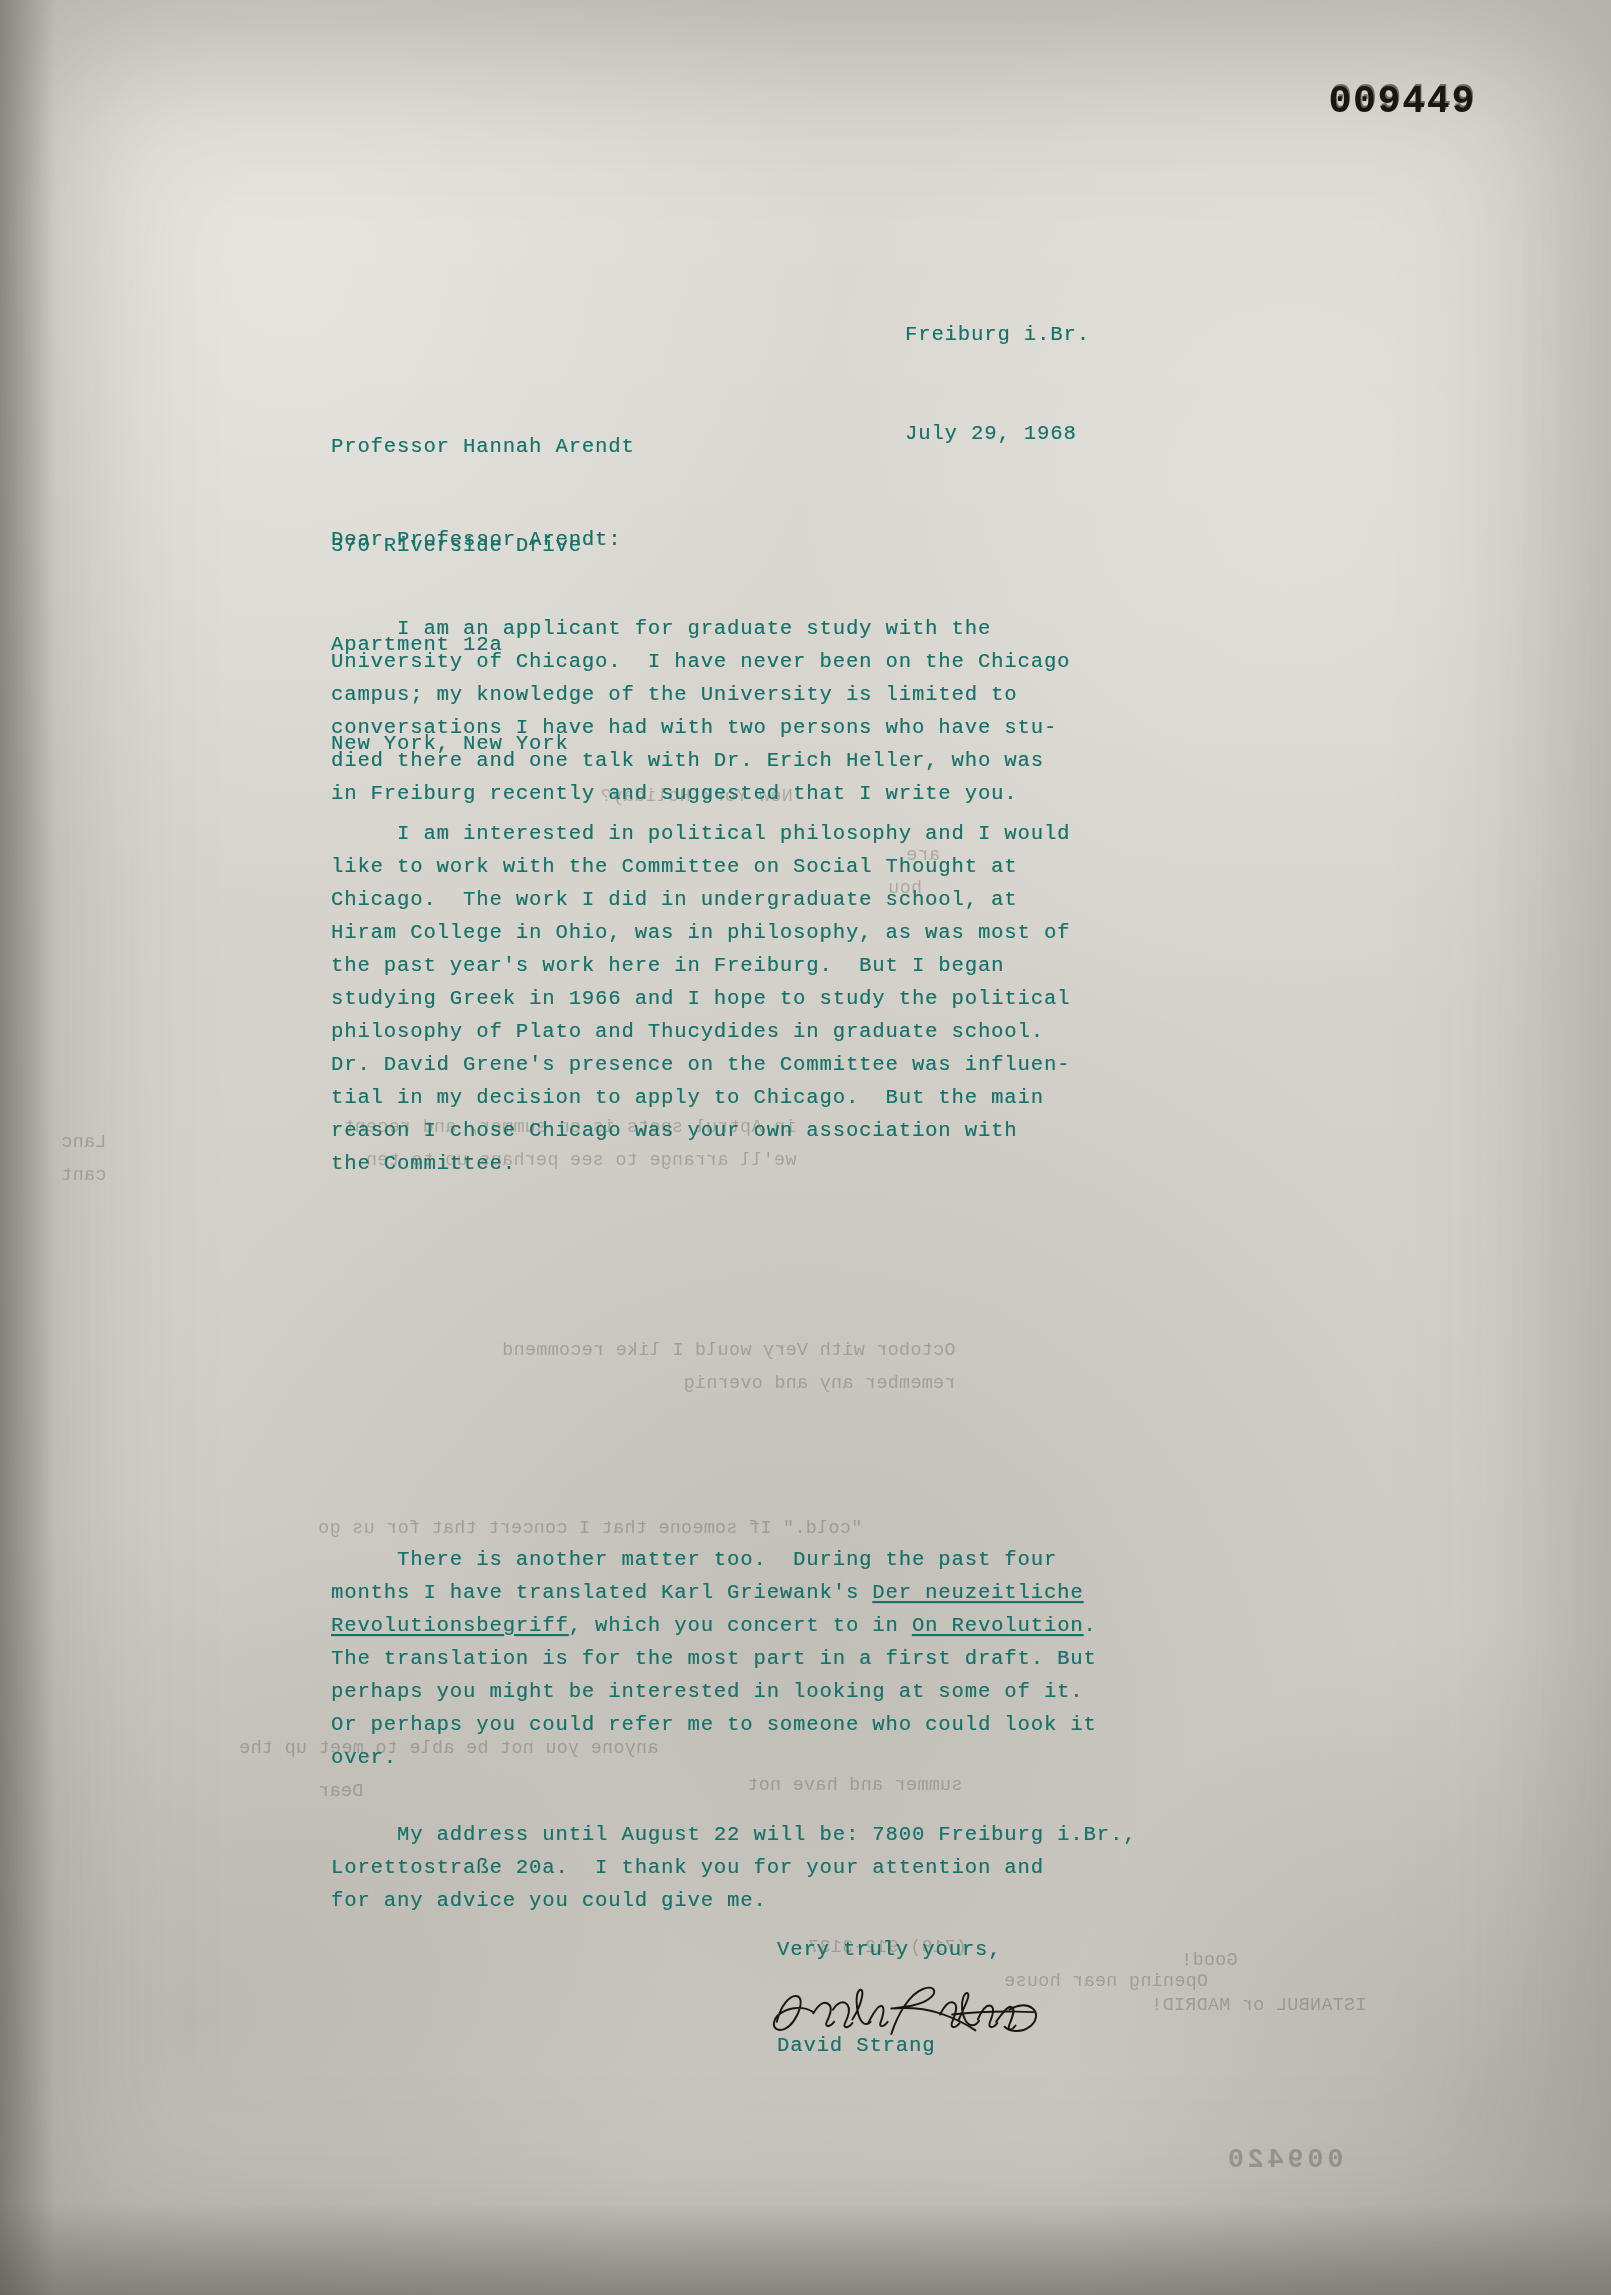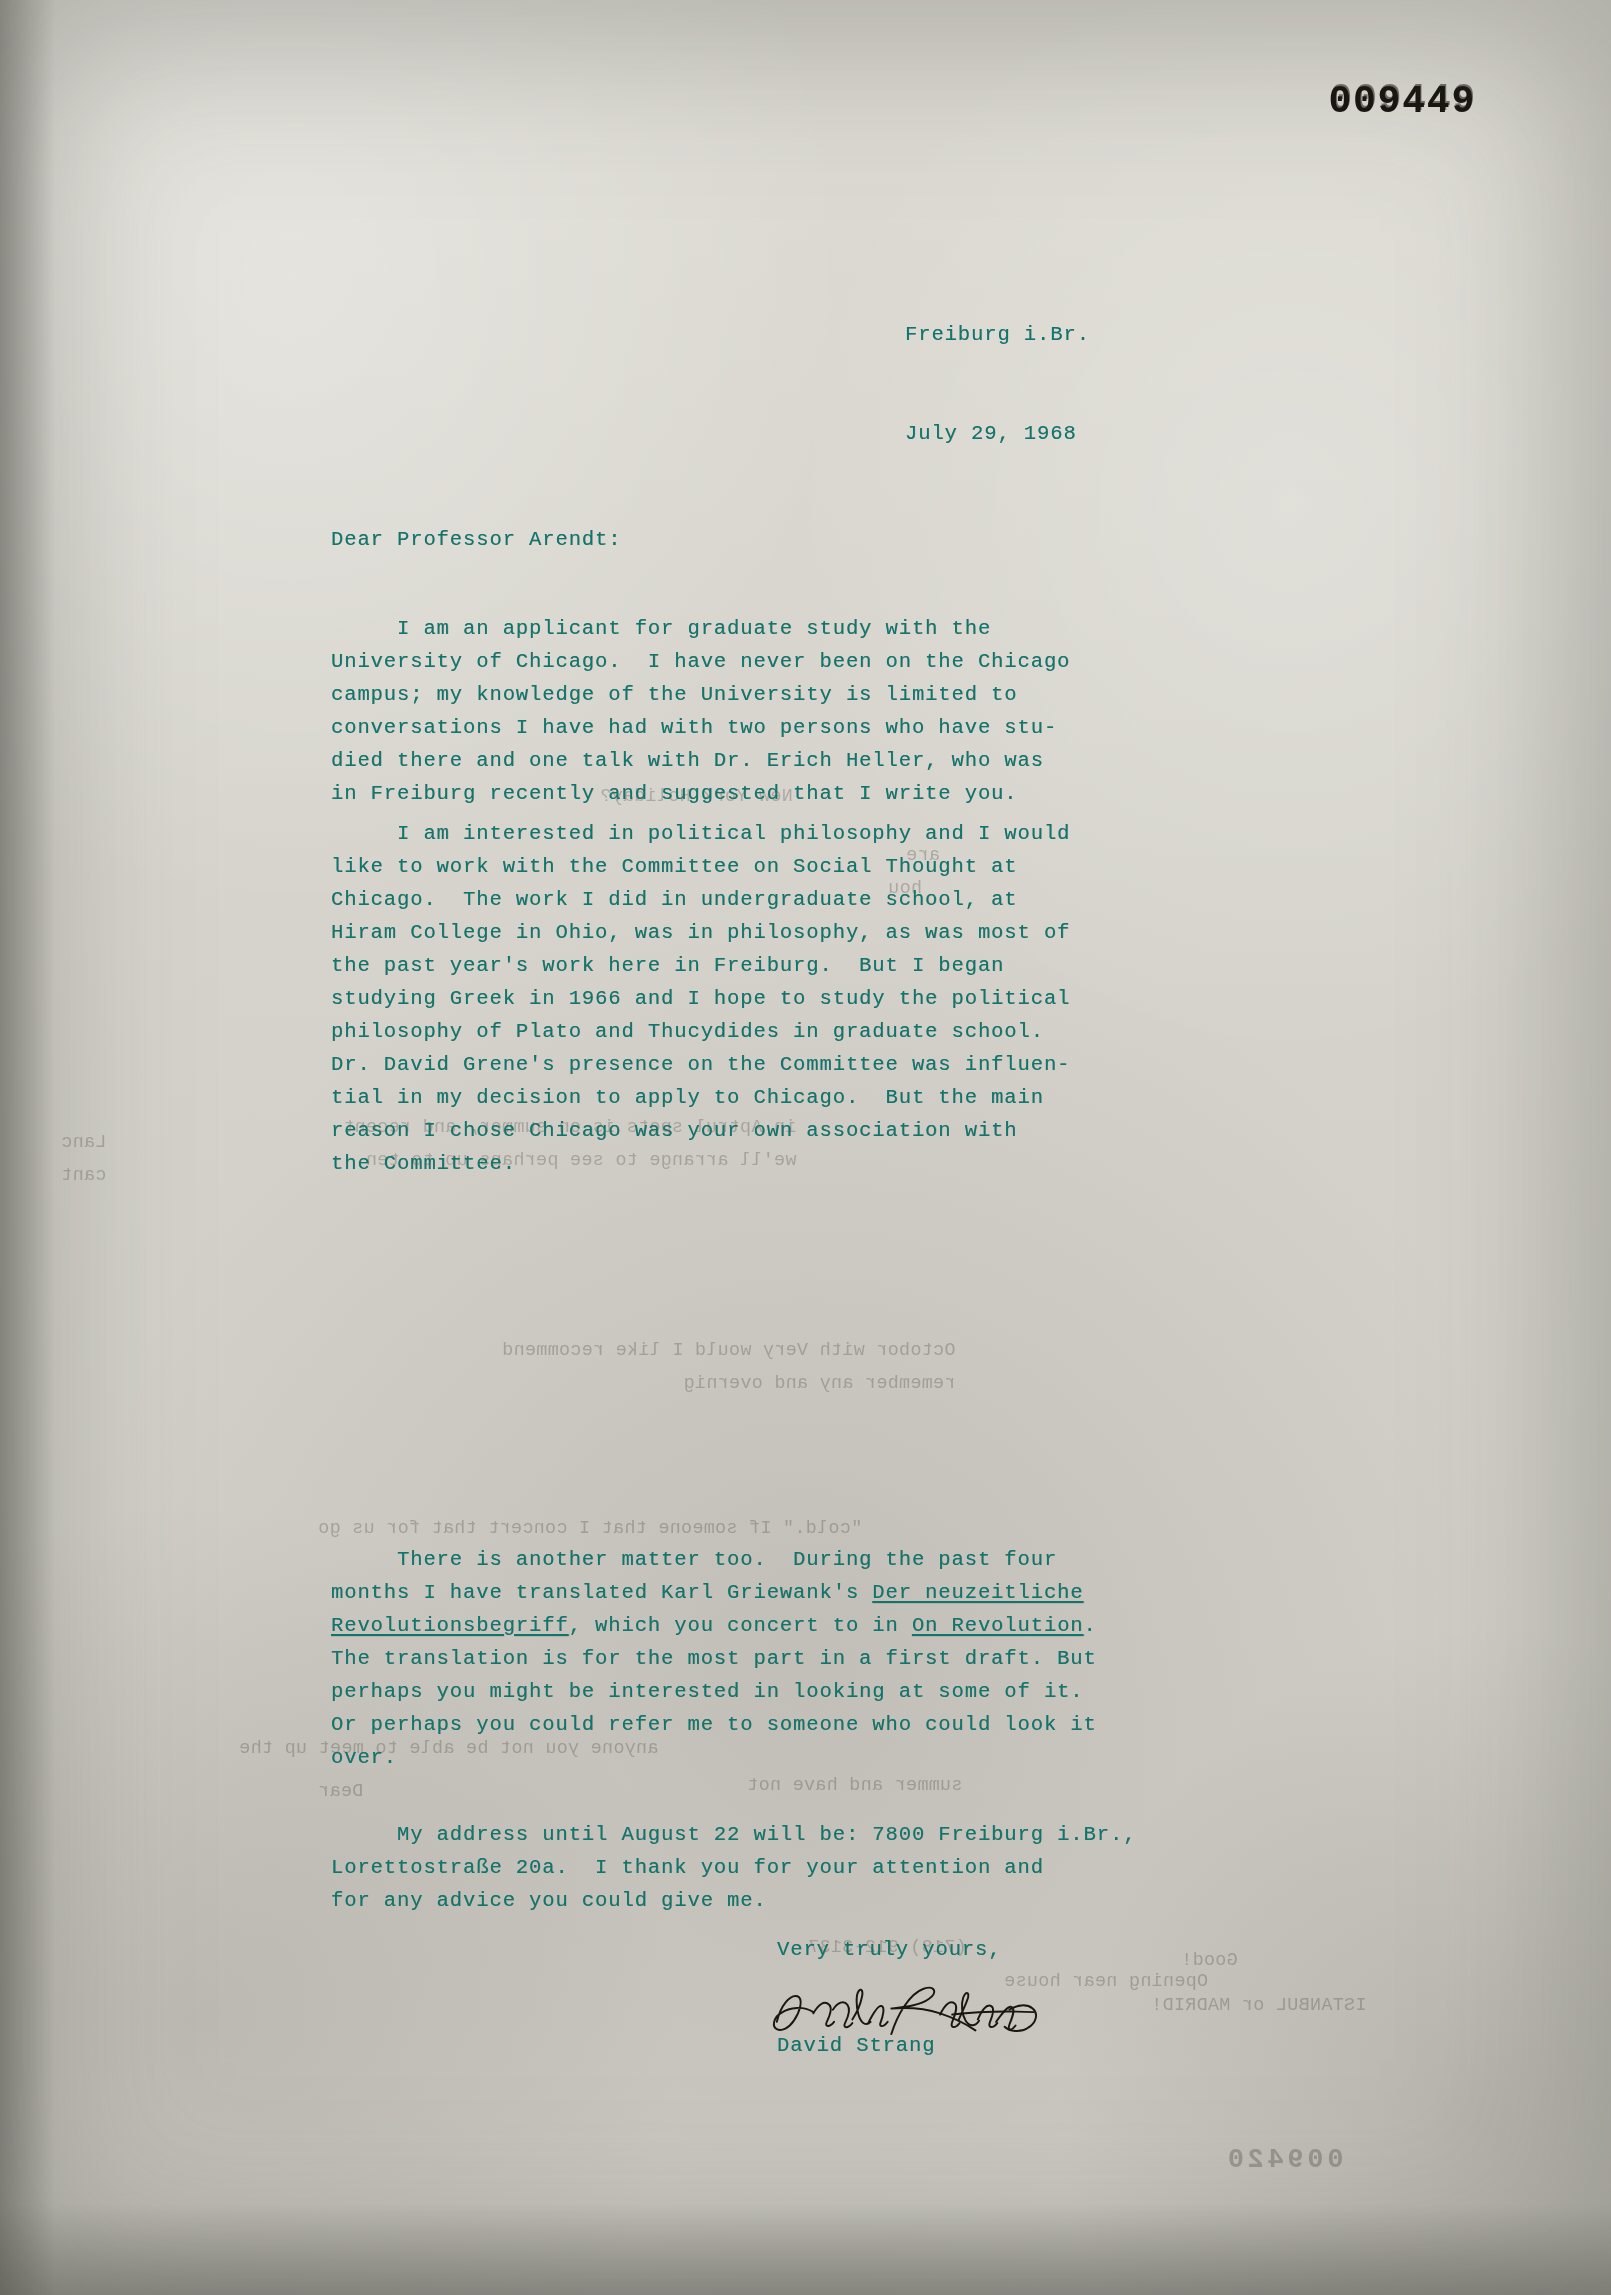--- a/index.html
+++ b/index.html
@@ -149,20 +149,26 @@
 
   <div class="stamp-number">
     <span>009449</span>
   <span class="dup">009449</span></div>
 
   <div class="typed dateblock">
     <div>Freiburg i.Br.</div>
     <div>July 29, 1968</div>
   </div>
 
+  <div class="typed addressee">
+    <div>Professor Hannah Arendt</div>
+    <div>370 Riverside Drive</div>
+    <div>Apartment 12a</div>
+    <div>New York, New York</div>
+  </div>
 
   <div class="typed salutation">Dear Professor Arendt:</div>
 
   <div class="typed body-para" style="top:612px;">     I am an applicant for graduate study with the
 University of Chicago.  I have never been on the Chicago
 campus; my knowledge of the University is limited to
 conversations I have had with two persons who have stu-
 died there and one talk with Dr. Erich Heller, who was
 in Freiburg recently and suggested that I write you.</div>
   <div class="typed body-para" style="top:817px;">     I am interested in political philosophy and I would

